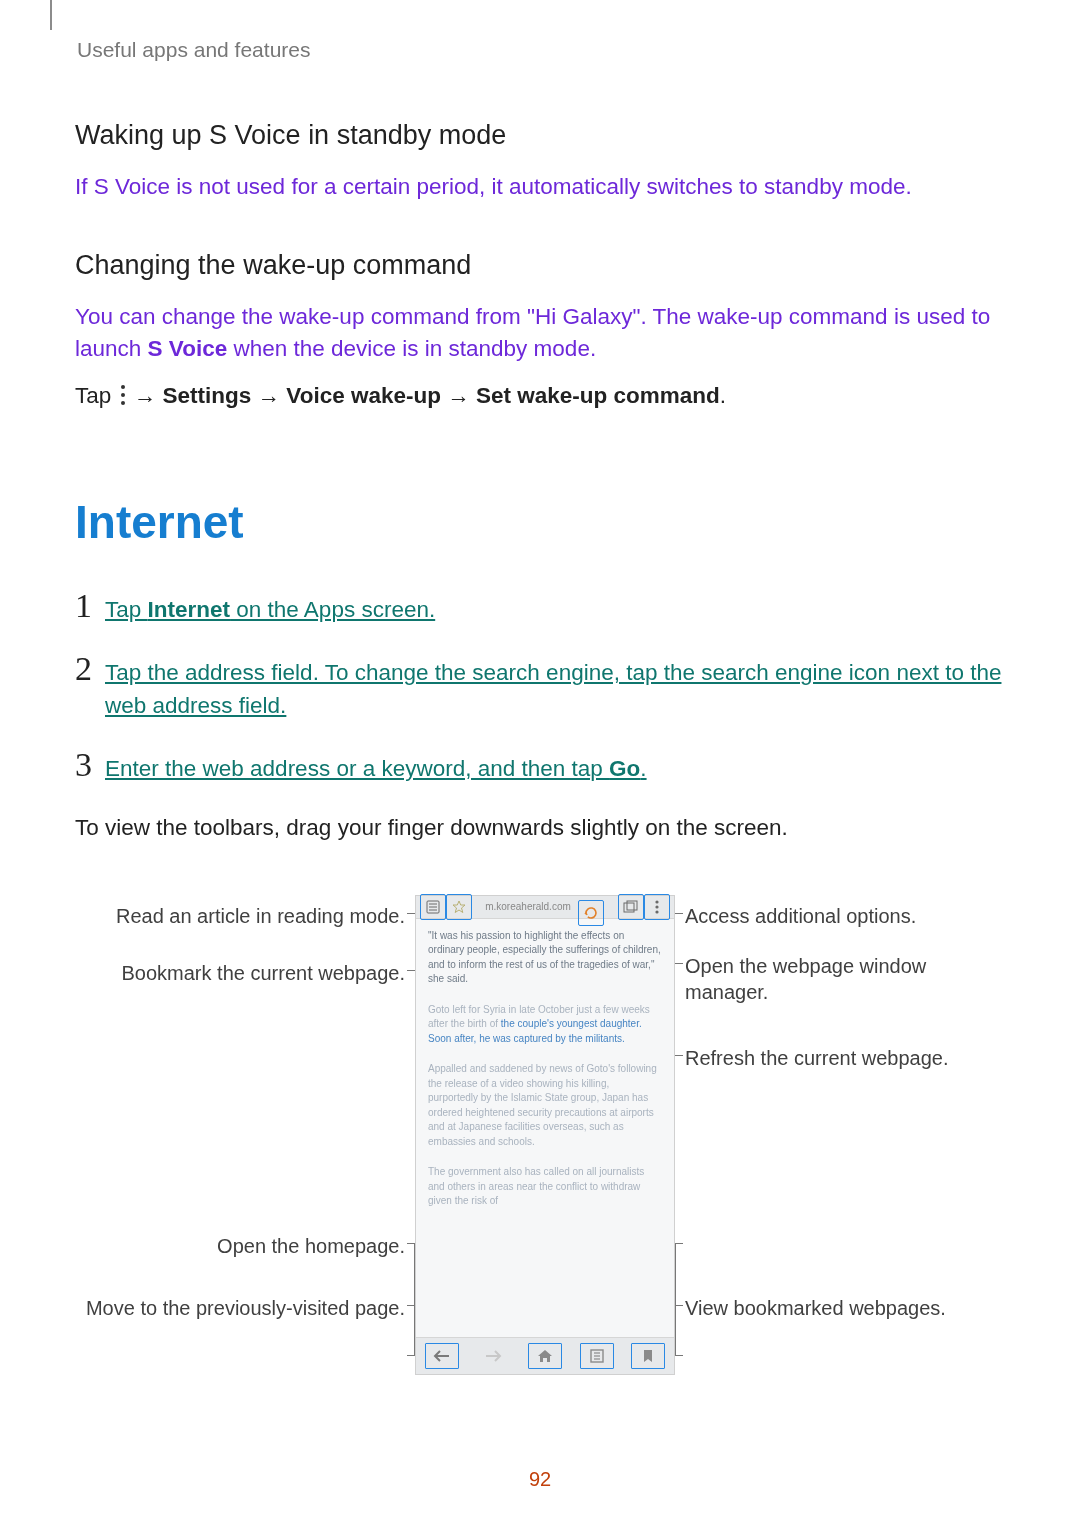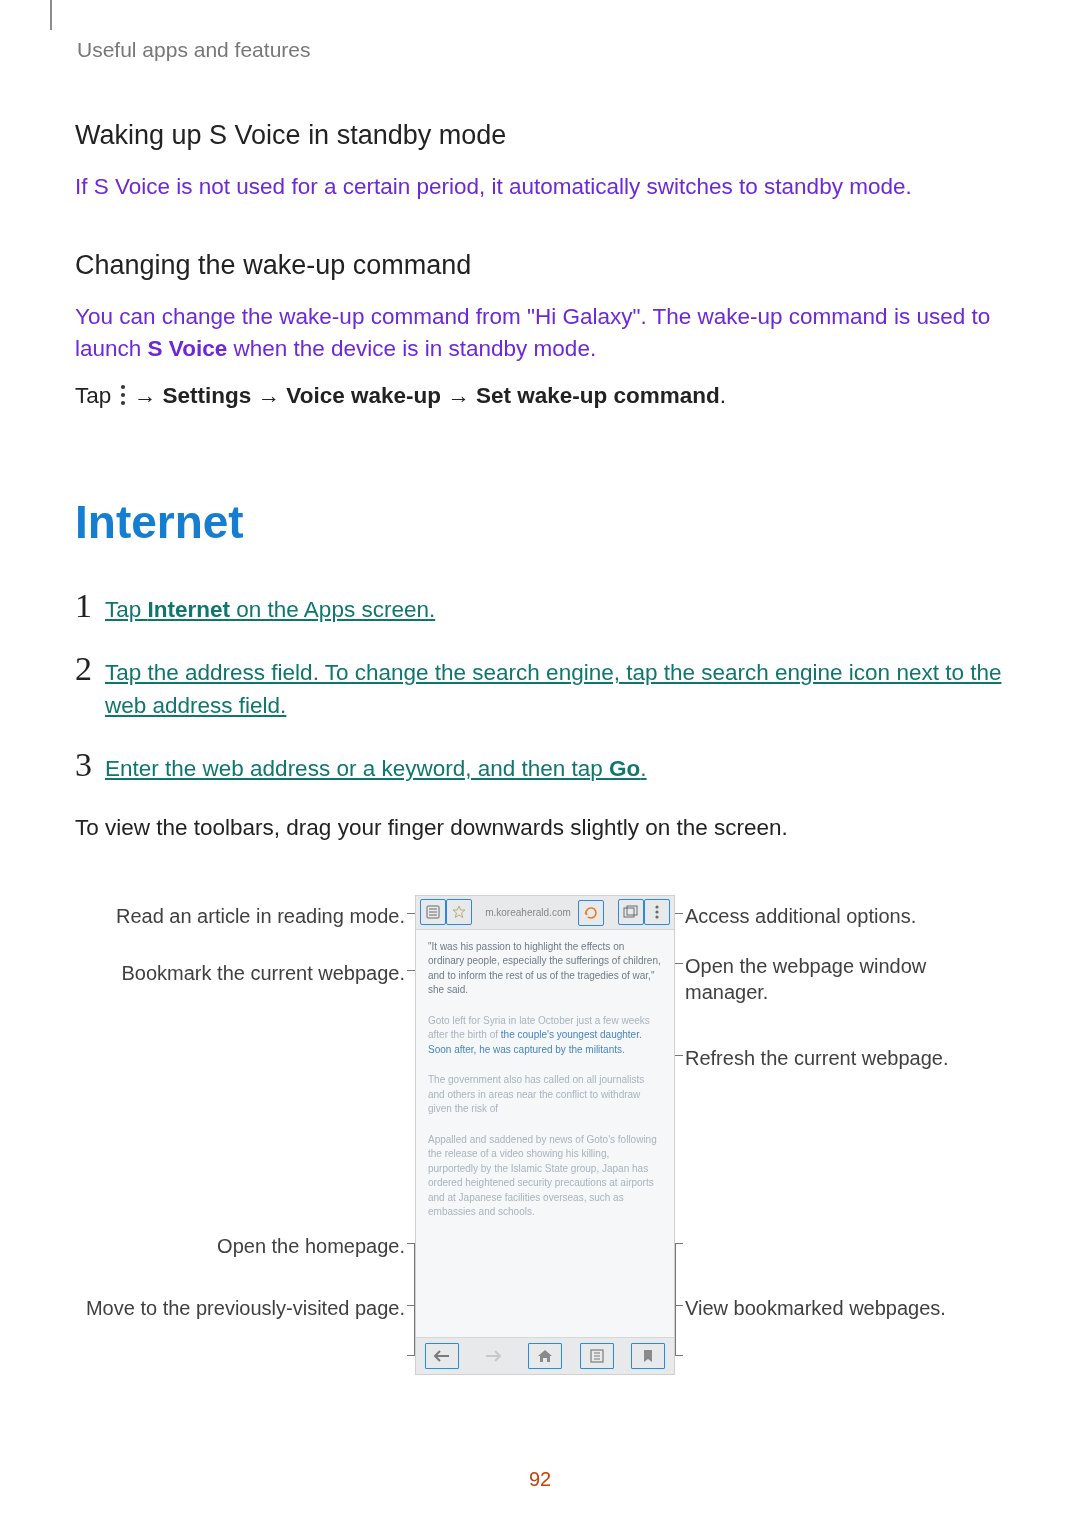--- a/index.html
+++ b/index.html
@@ -124,21 +124,21 @@
     position: absolute;
     left: 340px;
     top: 0;
     width: 260px;
     height: 480px;
     background: #f6f7f8;
     border: 1px solid #d0d0d0;
     box-sizing: border-box;
   }
   .phone .addr-bar {
-    height: 34px;
+    height: 23px;
     background: #e7e9eb;
     display: flex;
     align-items: center;
     gap: 0;
     padding: 0 4px;
     box-sizing: border-box;
     border-bottom: 1px solid #d6d6d6;
     position: relative;
   }
   .icon-box {
@@ -315,22 +315,22 @@
                 <circle cx="7" cy="3" r="1.6" fill="#6a6a6a"></circle>
                 <circle cx="7" cy="8" r="1.6" fill="#6a6a6a"></circle>
                 <circle cx="7" cy="13" r="1.6" fill="#6a6a6a"></circle>
               </svg>
           </div>
         </div>
 
         <div class="article-body">
           <p class="quote">"It was his passion to highlight the effects on ordinary people, especially the sufferings of children, and to inform the rest of us of the tragedies of war," she said.</p>
           <p><span>Goto left for Syria in late October just a few weeks after the birth of </span><a>the couple's youngest daughter. Soon after, he was captured by the militants.</a></p>
+          <p>Appalled and saddened by news of Goto's following the release of a video showing his killing, purportedly by the Islamic State group, Japan has ordered heightened security precautions at airports and at Japanese facilities overseas, such as embassies and schools.</p>
           <p>The government also has called on all journalists and others in areas near the conflict to withdraw given the risk of</p>
-          <p>Appalled and saddened by news of Goto's following the release of a video showing his killing, purportedly by the Islamic State group, Japan has ordered heightened security precautions at airports and at Japanese facilities overseas, such as embassies and schools.</p>
         </div>
 
         <div class="bottom-bar">
           <div class="nav-icon hl">
             <svg width="22" height="14" viewBox="0 0 22 14">
                 <line x1="4" y1="7" x2="18" y2="7" stroke="#7a7a7a" stroke-width="2"></line>
                 <polyline points="9,2 4,7 9,12" fill="none" stroke="#7a7a7a" stroke-width="2"></polyline>
               </svg>
           </div>
           <div class="nav-icon">

